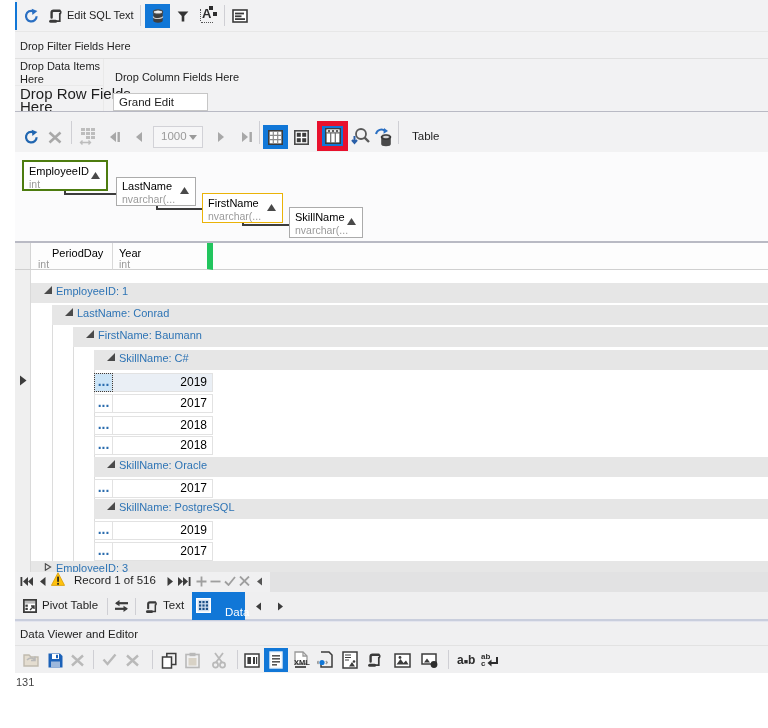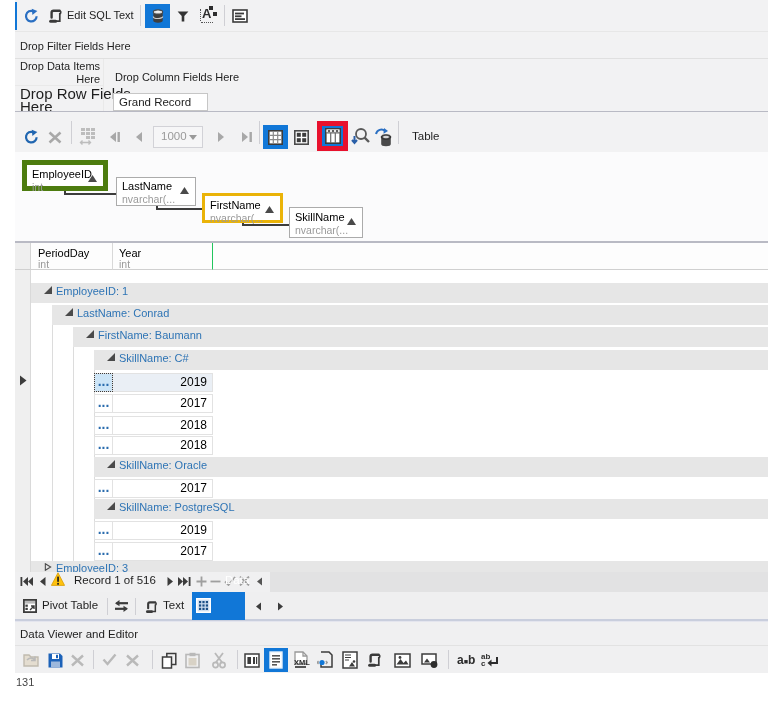--- a/index.html
+++ b/index.html
@@ -58,26 +58,26 @@
   <svg class="abs" style="left:217px;top:9px" width="16" height="14" viewBox="0 0 16 14">
     <rect x="1" y="1" width="14" height="12" fill="#fff" stroke="#3b3b3b" stroke-width="1.6"></rect>
     <rect x="3" y="3.6" width="9" height="1.8" fill="#3b3b3b"></rect>
     <rect x="3" y="6.4" width="6.5" height="1.8" fill="#3b3b3b"></rect>
     <rect x="3" y="9.2" width="10" height="1.8" fill="#3b3b3b"></rect>
   </svg>
 
   <div class="abs" style="left:0;top:31px;width:768px;height:80px;background:#f2f2f3;border-top:1px solid #e7e7e7;"></div>
   <div class="abs" style="left:5px;top:40px;font-size:11px;">Drop Filter Fields Here</div>
   <div class="abs" style="left:0;top:58px;width:768px;height:1px;background:#e0e0e0;"></div>
-  <div class="abs" style="left:5px;top:60px;line-height:13px;font-size:11px;text-align:right;">Drop Data Items<br>Here</div>
+  <div class="abs" style="left:5px;top:60px;line-height:13px;font-size:11px;">Drop Data Items<br>Here</div>
   <div class="abs" style="left:88px;top:59px;width:1px;height:52px;background:#e9e9e9;"></div>
   <div class="abs" style="left:0;top:85px;width:88px;height:1px;background:#e9e9e9;"></div>
   <div class="abs" style="left:100px;top:71px;font-size:11px;">Drop Column Fields Here</div>
   <div class="abs" style="left:5px;top:87px;line-height:13px;font-size:15px;">Drop Row Fields<br>Here</div>
-  <div class="abs" style="left:98px;top:93px;width:95px;height:18px;background:#fff;border:1px solid #c6c6c6;padding:2px 0 0 5px;box-sizing:border-box;">Grand Record</div>
+  <div class="abs" style="left:98px;top:93px;width:95px;height:18px;background:#fff;border:1px solid #c6c6c6;padding:2px 0 0 5px;box-sizing:border-box;">Grand Edit</div>
   <div class="abs" style="left:0;top:111px;width:768px;height:1px;background:#b9bac4;"></div>
 
   <div class="tb" style="left:0;top:112px;width:768px;height:40px;background:#f2f2f3;"></div>
 
   <svg class="abs" style="left:8px;top:129px" width="16" height="16" viewBox="0 0 16 16">
     <path d="M13.6 8.2 A5.3 5.3 0 1 1 10.3 3.2" fill="none" stroke="#2166b0" stroke-width="2.2"></path>
     <path d="M8.8 0.7 L14.4 3.1 L9.4 6.9 Z" fill="#2166b0"></path>
   </svg>
 
   <svg class="abs" style="left:32px;top:130px" width="16" height="15" viewBox="0 0 16 15">
@@ -166,58 +166,58 @@
 
   <div class="abs" style="left:0;top:152px;width:768px;height:89px;background:#fbfbfc;"></div>
 
   <div class="abs" style="left:49px;top:190px;width:2px;height:5px;background:#3c3c3c;"></div>
   <div class="abs" style="left:49px;top:193px;width:53px;height:2px;background:#3c3c3c;"></div>
   <div class="abs" style="left:141px;top:205px;width:2px;height:5px;background:#3c3c3c;"></div>
   <div class="abs" style="left:141px;top:208px;width:47px;height:2px;background:#3c3c3c;"></div>
   <div class="abs" style="left:227px;top:221px;width:2px;height:5px;background:#3c3c3c;"></div>
   <div class="abs" style="left:227px;top:224px;width:48px;height:2px;background:#3c3c3c;"></div>
 
-  <div class="abs" style="left:7px;top:160px;width:86px;height:31px;background:#fff;border:5px solid #4d7c0f;box-sizing:border-box;font-size:11px;">
+  <div class="abs" style="left:7px;top:160px;width:86px;height:31px;background:#fff;border:2px solid #4d7c0f;box-sizing:border-box;font-size:11px;">
     <span style="position:absolute;left:5px;top:3px;color:#000;">EmployeeID</span>
     <span style="position:absolute;left:5px;top:16px;color:#9a9a9a;font-size:10.5px;">int</span>
     <svg style="position:absolute;right:6px;top:10px" width="9" height="7" viewBox="0 0 9 7">
         <path d="M4.5 0 L9 7 L0 7 Z" fill="#4a4a4a"></path>
       </svg>
   </div>
   <div class="abs" style="left:101px;top:177px;width:80px;height:29px;background:#fff;border:1px solid #ababab;box-sizing:border-box;font-size:11px;">
     <span style="position:absolute;left:5px;top:2px;color:#000;">LastName</span>
     <span style="position:absolute;left:5px;top:15px;color:#9a9a9a;font-size:10.5px;">nvarchar(...</span>
     <svg style="position:absolute;right:6px;top:9px" width="9" height="7" viewBox="0 0 9 7">
         <path d="M4.5 0 L9 7 L0 7 Z" fill="#4a4a4a"></path>
       </svg>
   </div>
-  <div class="abs" style="left:187px;top:193px;width:81px;height:30px;background:#fff;border:3px solid #eab308;box-sizing:border-box;font-size:11px;">
+  <div class="abs" style="left:187px;top:193px;width:81px;height:30px;background:#fff;border:1px solid #eab308;box-sizing:border-box;font-size:11px;">
     <span style="position:absolute;left:5px;top:3px;color:#000;">FirstName</span>
     <span style="position:absolute;left:5px;top:16px;color:#9a9a9a;font-size:10.5px;">nvarchar(...</span>
     <svg style="position:absolute;right:6px;top:10px" width="9" height="7" viewBox="0 0 9 7">
         <path d="M4.5 0 L9 7 L0 7 Z" fill="#4a4a4a"></path>
       </svg>
   </div>
   <div class="abs" style="left:274px;top:207px;width:74px;height:31px;background:#fff;border:1px solid #ababab;box-sizing:border-box;font-size:11px;text-decoration:underline;">
     <span style="position:absolute;left:5px;top:3px;color:#000;">SkillName</span>
     <span style="position:absolute;left:5px;top:16px;color:#9a9a9a;font-size:10.5px;">nvarchar(...</span>
     <svg style="position:absolute;right:6px;top:10px" width="9" height="7" viewBox="0 0 9 7">
         <path d="M4.5 0 L9 7 L0 7 Z" fill="#4a4a4a"></path>
       </svg>
   </div>
 
   <div class="abs" style="left:0;top:241px;width:768px;height:2px;background:#b9bac4;"></div>
   <div id="grid" class="abs" style="left:0;top:243px;width:768px;height:329px;background:#fff;"></div>
 
   <div class="abs" style="left:0;top:243px;width:16px;height:27px;background:#efefef;border-right:1px solid #d4d4d4;border-bottom:1px solid #d0d0d0;box-sizing:border-box;"></div>
   <div class="abs" style="left:16px;top:243px;width:82px;height:27px;background:#fdfdfd;border-right:1px solid #d8d8d8;border-bottom:1px solid #d0d0d0;box-sizing:border-box;">
-    <span style="position:absolute;left:7px;top:4px;color:#000;font-size:11px;text-align:right;">PeriodDay</span>
+    <span style="position:absolute;left:21px;top:4px;color:#000;font-size:11px;text-align:right;">PeriodDay</span>
     <span style="position:absolute;left:7px;top:15px;color:#9a9a9a;font-size:10.5px;">int</span>
   </div>
-  <div class="abs" style="left:98px;top:243px;width:100px;height:27px;background:#fdfdfd;border-right:1px solid #22c55e;border-bottom:1px solid #d0d0d0;box-sizing:border-box;">
+  <div class="abs" style="left:98px;top:243px;width:100px;height:27px;background:#fdfdfd;border-right:6px solid #22c55e;border-bottom:1px solid #d0d0d0;box-sizing:border-box;">
     <span style="position:absolute;left:6px;top:4px;color:#000;font-size:11px;">Year</span>
     <span style="position:absolute;left:6px;top:15px;color:#9a9a9a;font-size:10.5px;">int</span>
   </div>
   <div class="abs" style="left:198px;top:243px;width:565px;height:27px;background:#fdfdfd;border-bottom:1px solid #d0d0d0;box-sizing:border-box;"></div>
 
   <div class="abs" style="left:0;top:270px;width:16px;height:302px;background:#efefef;border-right:1px solid #d9d9d9;box-sizing:border-box;"></div>
 
   <svg class="abs" style="left:4px;top:375px" width="8" height="11" viewBox="0 0 8 11">
       <path d="M1 0.5 L7.5 5.5 L1 10.5 Z" fill="#3c3c3c"></path>
     </svg>
@@ -375,21 +375,21 @@
         <rect x="6.4" y="3" width="2.2" height="2.2"></rect>
         <rect x="9.8" y="3" width="2.2" height="2.2"></rect>
       <rect x="3" y="6.4" width="2.2" height="2.2"></rect>
         <rect x="6.4" y="6.4" width="2.2" height="2.2"></rect>
         <rect x="9.8" y="6.4" width="2.2" height="2.2"></rect>
       <rect x="3" y="9.8" width="2.2" height="2.2"></rect>
         <rect x="6.4" y="9.8" width="2.2" height="2.2"></rect>
         <rect x="9.8" y="9.8" width="2.2" height="2.2"></rect>
     </g>
   </svg>
-  <div class="abs" style="left:200px;top:574px;color:#fff;padding-left:10px;">Data</div>
+  <div class="abs" style="left:200px;top:606px;color:#fff;padding-left:10px;">Data</div>
   <svg class="abs" style="left:240px;top:602px" width="7" height="9" viewBox="0 0 7 9">
       <path d="M6 0.5 L1 4.5 L6 8.5 Z" fill="#3c3c3c"></path>
     </svg>
   <svg class="abs" style="left:262px;top:602px" width="7" height="9" viewBox="0 0 7 9">
       <path d="M1 0.5 L6 4.5 L1 8.5 Z" fill="#3c3c3c"></path>
     </svg>
 
   <div class="abs" style="left:0;top:621px;width:768px;height:24px;background:#f0f0f1;border-top:1px solid #e4e5ee;box-sizing:border-box;"></div>
   <div class="abs" style="left:5px;top:628px;">Data Viewer and Editor</div>
 

